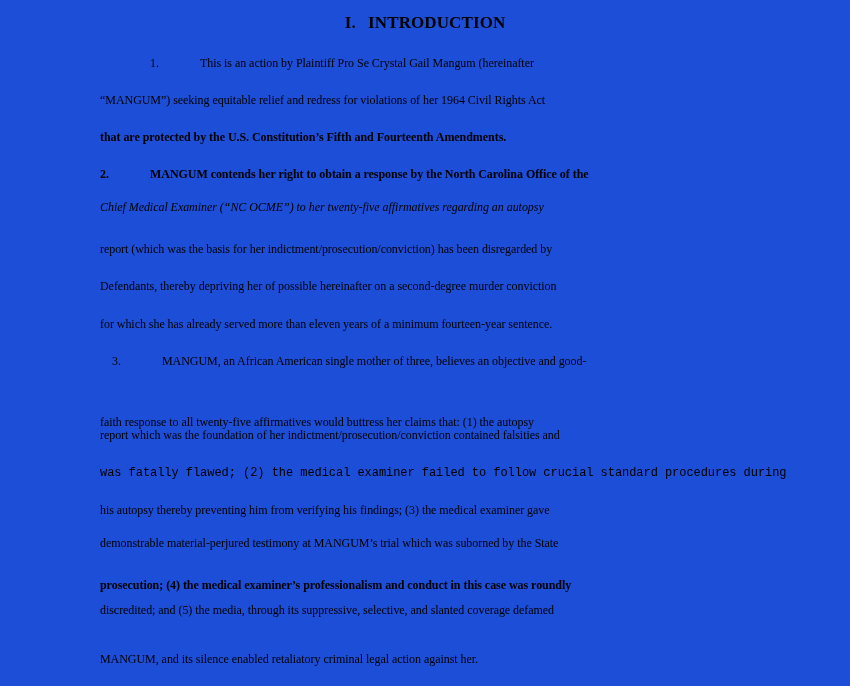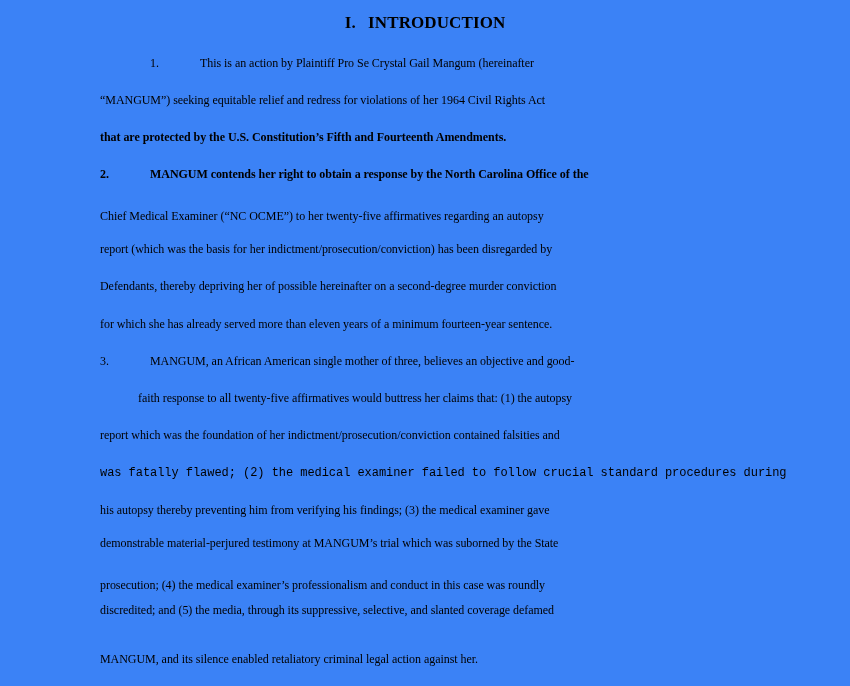--- a/index.html
+++ b/index.html
@@ -14,21 +14,21 @@
       position: relative;
       font-family: "Liberation Serif", "DejaVu Serif", serif;
       color: #000000;
     }
     .page {
       position: absolute;
       left: 0;
       top: 0;
       width: 850px;
       height: 686px;
-      background: #3b82f6;
+      background: #1d4ed8;
     }
     .heading {
       position: absolute;
       top: 13px;
       left: 0;
       width: 850px;
       text-align: center;
       font-weight: bold;
       font-size: 17px;
       line-height: 20px;
@@ -59,31 +59,31 @@
   <div class="heading"><span class="num">I.</span> <span>INTRODUCTION</span></div>
 
   <div>
     <div class="line" style="top:53px; left:150px;"><span class="pnum">1.</span><span>This is an action by Plaintiff Pro Se Crystal Gail Mangum (hereinafter</span></div>
     <div class="line" style="top:90px;">“MANGUM”) seeking equitable relief and redress for violations of her 1964 Civil Rights Act</div>
     <div class="line" style="top:127px;font-weight:bold;">that are protected by the U.S. Constitution’s Fifth and Fourteenth Amendments.</div>
   </div>
 
   <div>
     <div class="line" style="top:164px;font-weight:bold;"><span class="pnum">2.</span><span>MANGUM contends her right to obtain a response by the North Carolina Office of the</span></div>
-    <div class="line" style="top:206px;">Chief Medical Examiner (“NC OCME”) to her twenty-five affirmatives regarding an autopsy</div>
+    <div class="line" style="top:197px;font-style:italic;">Chief Medical Examiner (“NC OCME”) to her twenty-five affirmatives regarding an autopsy</div>
     <div class="line" style="top:239px;">report (which was the basis for her indictment/prosecution/conviction) has been disregarded by</div>
     <div class="line" style="top:276px;">Defendants, thereby depriving her of possible hereinafter on a second-degree murder conviction</div>
     <div class="line" style="top:314px;">for which she has already served more than eleven years of a minimum fourteen-year sentence.</div>
   </div>
 
   <div>
-    <div class="line" style="top:351px;"><span class="pnum">3.</span><span>MANGUM, an African American single mother of three, believes an objective and good-</span></div>
-    <div class="line" style="top:388px;margin-left:38px;">faith response to all twenty-five affirmatives would buttress her claims that: (1) the autopsy</div>
+    <div class="line" style="top:351px;margin-left:12px;"><span class="pnum">3.</span><span>MANGUM, an African American single mother of three, believes an objective and good-</span></div>
+    <div class="line" style="top:412px;">faith response to all twenty-five affirmatives would buttress her claims that: (1) the autopsy</div>
     <div class="line" style="top:425px;">report which was the foundation of her indictment/prosecution/conviction contained falsities and</div>
     <div class="line" style="top:463px;font-family:Liberation Mono, monospace;">was fatally flawed; (2) the medical examiner failed to follow crucial standard procedures during</div>
     <div class="line" style="top:500px;">his autopsy thereby preventing him from verifying his findings; (3) the medical examiner gave</div>
     <div class="line" style="top:533px;">demonstrable material-perjured testimony at MANGUM’s trial which was suborned by the State</div>
-    <div class="line" style="top:575px;">prosecution; (4) the medical examiner’s professionalism and conduct in this case was roundly</div>
+    <div class="line" style="top:575px;font-weight:bold;">prosecution; (4) the medical examiner’s professionalism and conduct in this case was roundly</div>
     <div class="line" style="top:600px;">discredited; and (5) the media, through its suppressive, selective, and slanted coverage defamed</div>
     <div class="line" style="top:649px;">MANGUM, and its silence enabled retaliatory criminal legal action against her.</div>
   </div>
 
 </div>
 
 </body></html>

